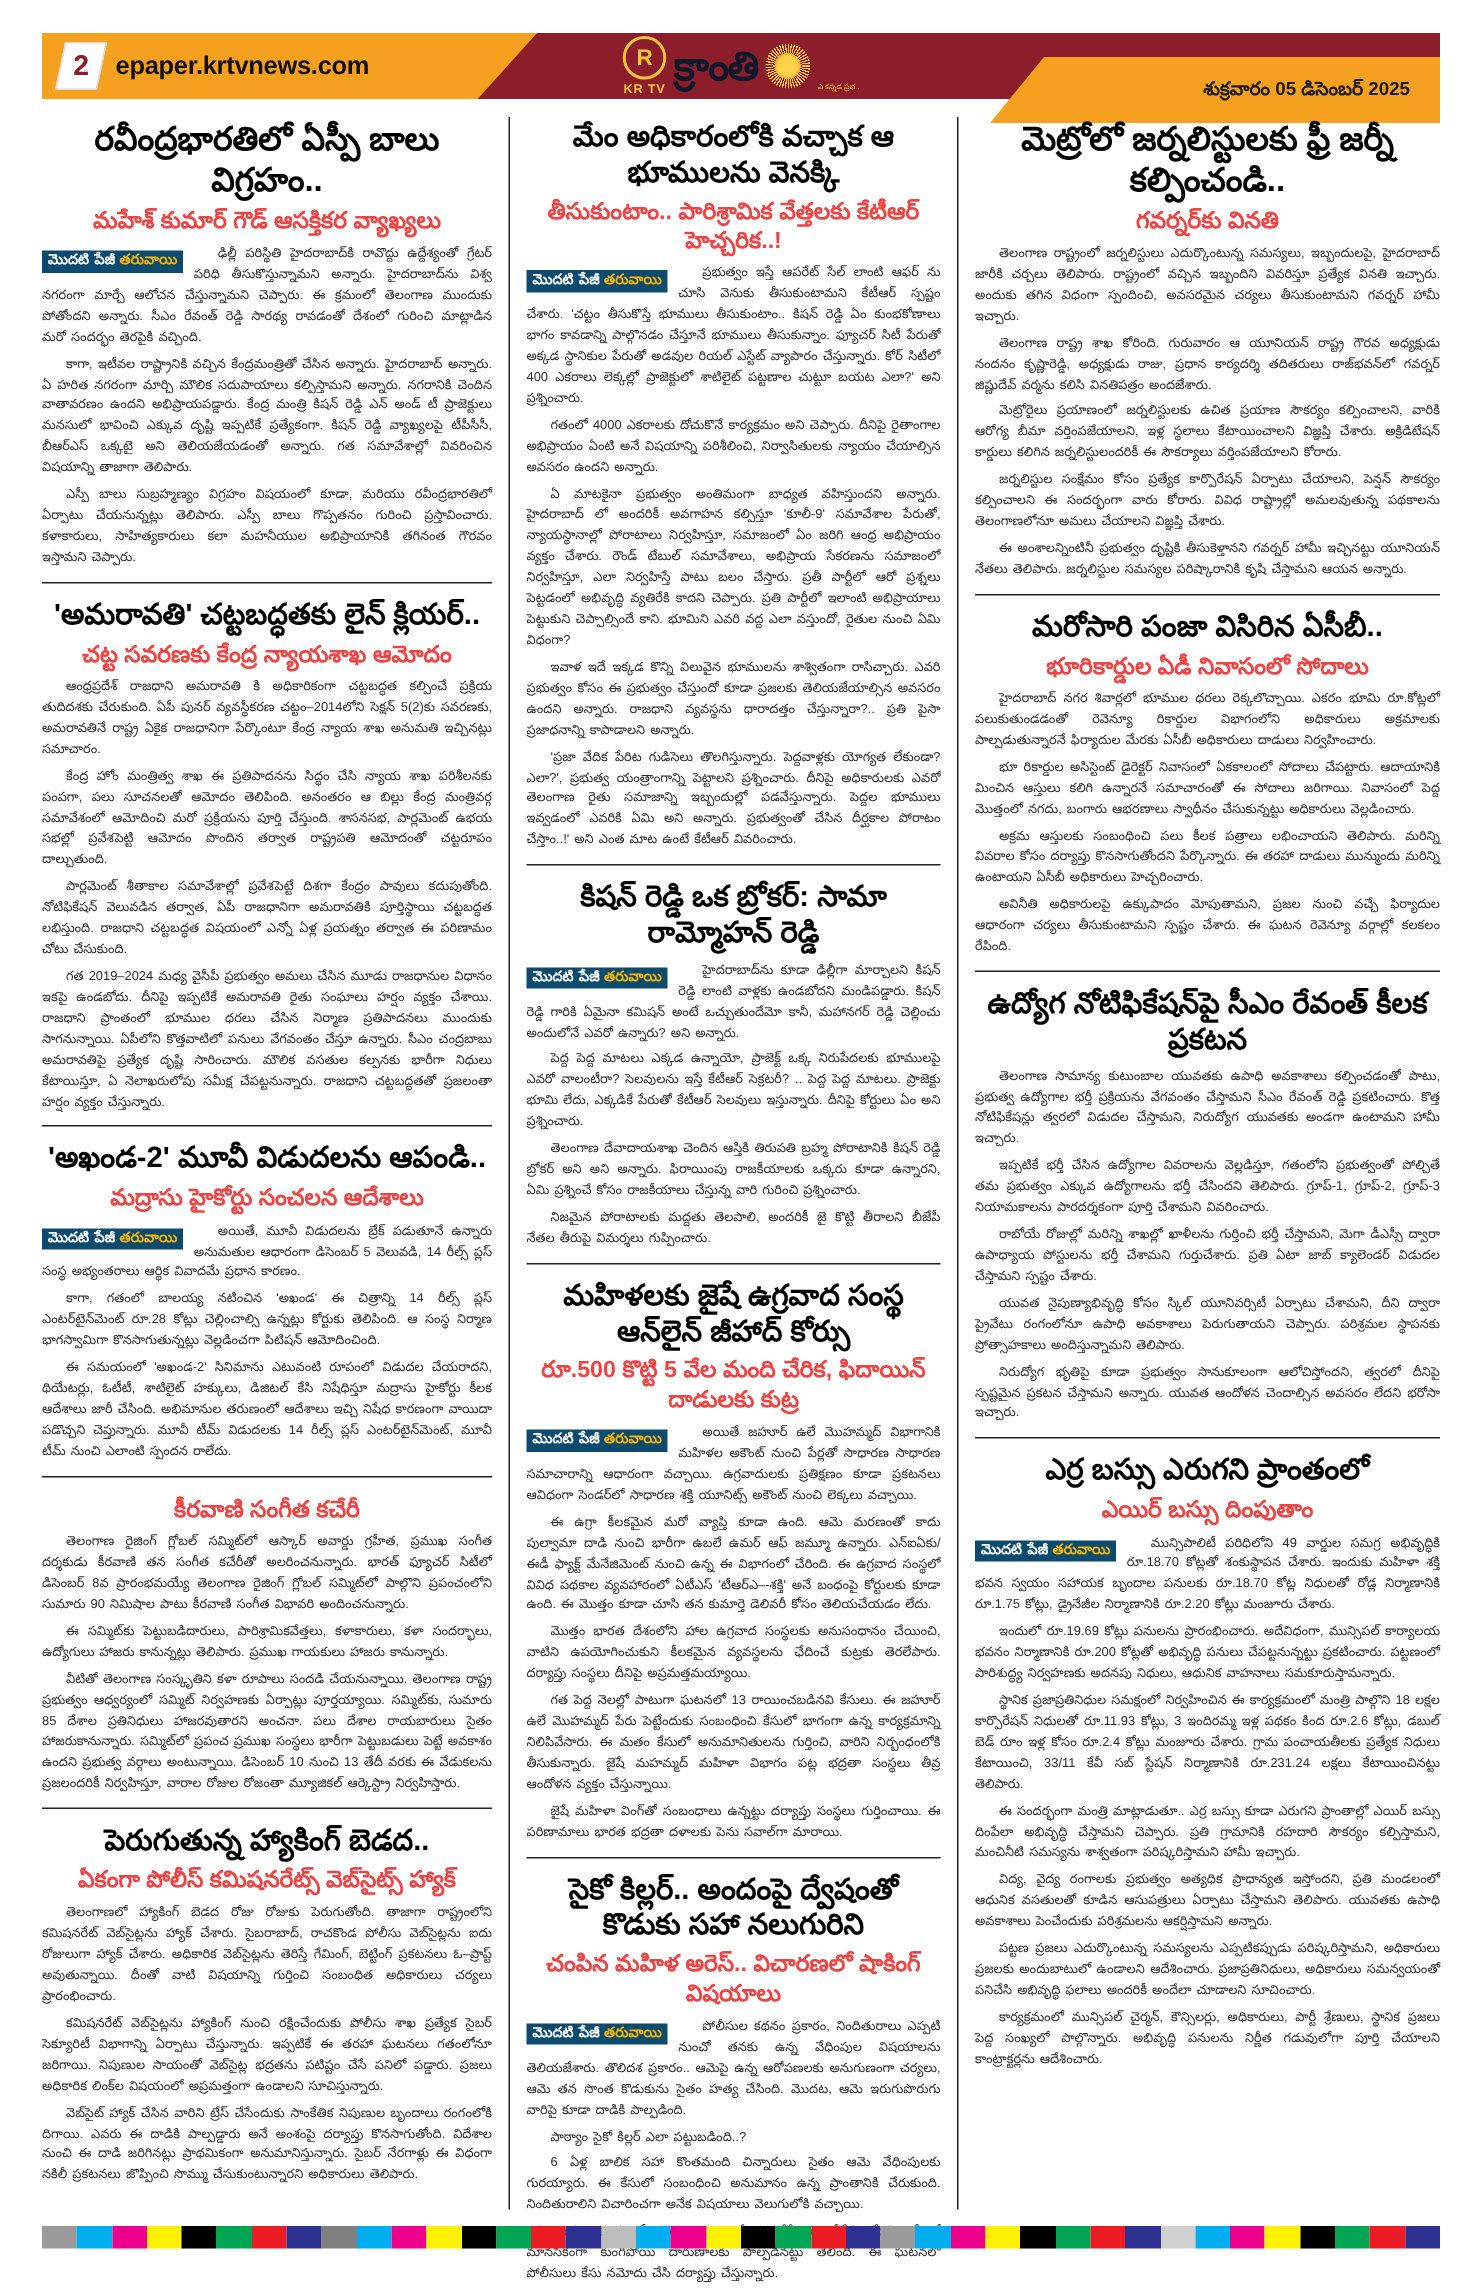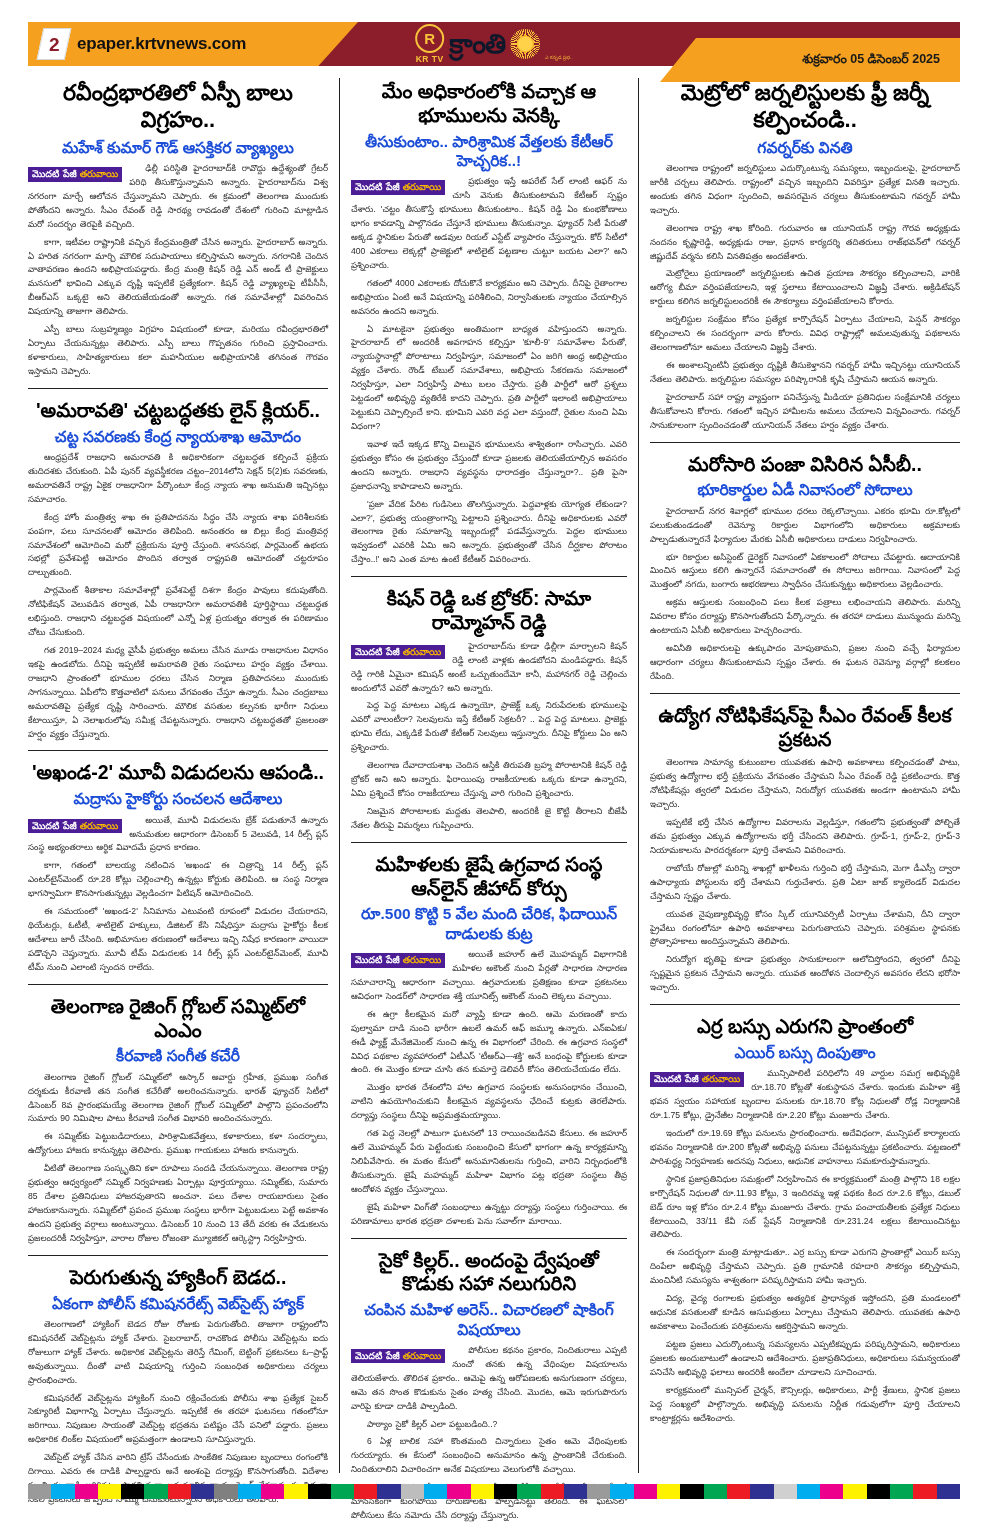--- a/index.html
+++ b/index.html
@@ -37,25 +37,25 @@
   .sheet{position:absolute;left:28px;top:78px;width:932px;height:1395px;display:flex;}
   .col{position:relative;height:100%;box-sizing:border-box;}
   .col.c1{width:311px;padding-right:11px;}
   .col.c2{width:300px;padding:0 11px;border-left:1px solid #222;border-right:1px solid #222;}
   .col.c3{width:321px;padding-left:11px;}
 
   .story{margin-bottom:9px;}
   .story + .story{border-top:1px solid #222;padding-top:8px;}
 
   h1.hl{font-size:19.5px;line-height:1.22;font-weight:bold;color:#000;margin:2px 0 0;text-align:center;}
-  h2.sub{font-size:15.5px;line-height:1.25;font-weight:bold;color:#1d4ed8;margin:4px 0 0;text-align:center;}
+  h2.sub{font-size:15.5px;line-height:1.25;font-weight:bold;color:#ef4444;margin:4px 0 0;text-align:center;}
   h1.hl.big{font-size:22px;}
 
   .contbadge{display:inline-block;float:left;margin:5px 7px 2px 0;padding:2px 4px 3px;
-             background:#4c1d95;line-height:1;white-space:nowrap;}
+             background:#0c4a6e;line-height:1;white-space:nowrap;}
   .contbadge .w{color:#fff;font-size:9.5px;font-weight:bold;}
   .contbadge .y{color:#f7b500;font-size:9.5px;font-weight:bold;margin-left:3px;}
 
   .body-text{font-size:8.6px;line-height:1.62;color:#2b2b2b;text-align:justify;
              margin-top:5px;word-spacing:1px;}
   .body-text p{margin:0 0 4px;text-indent:16px;}
 
   
   .regbar{position:absolute;left:28px;bottom:26px;width:932px;height:15px;display:flex;}
   .regbar i{display:block;height:100%;flex:1 1 auto;}
@@ -116,21 +116,20 @@
           <h1 class="hl hl">'అఖండ-2' మూవీ విడుదలను ఆపండి..</h1>
           <h2 class="sub">మద్రాసు హైకోర్టు సంచలన ఆదేశాలు</h2>
           <div class="body-text">
             <span class="contbadge"><span class="w">మొదటి పేజీ</span><span class="y">తరువాయి</span></span>
             <p>అయితే, మూవీ విడుదలను బ్రేక్ పడుతూనే ఉన్నారు అనుమతుల ఆధారంగా డిసెంబర్ 5 వెలువడి, 14 రీల్స్ ప్లస్ సంస్థ అభ్యంతరాలు ఆర్థిక వివాదమే ప్రధాన కారణం.</p>
             <p>కాగా, గతంలో బాలయ్య నటించిన 'అఖండ' ఈ చిత్రాన్ని 14 రీల్స్ ప్లస్ ఎంటర్‌టైన్‌మెంట్ రూ.28 కోట్లు చెల్లించాల్సి ఉన్నట్లు కోర్టుకు తెలిపింది. ఆ సంస్థ నిర్మాణ భాగస్వామిగా కొనసాగుతున్నట్లు వెల్లడించగా పిటిషన్ ఆమోదించింది.</p>
             <p>ఈ సమయంలో 'అఖండ-2' సినిమాను ఎటువంటి రూపంలో విడుదల చేయరాదని, థియేటర్లు, ఓటీటీ, శాటిలైట్ హక్కులు, డిజిటల్ కేసి నిషేధిస్తూ మద్రాసు హైకోర్టు కీలక ఆదేశాలు జారీ చేసింది. అభిమానుల తరుణంలో ఆదేశాలు ఇచ్చి నిషేధ కారణంగా వాయిదా పడొచ్చని చెప్తున్నారు. మూవీ టీమ్ విడుదలకు 14 రీల్స్ ప్లస్ ఎంటర్‌టైన్‌మెంట్, మూవీ టీమ్ నుంచి ఎలాంటి స్పందన రాలేదు.</p>
           </div>
         </article>
         <article class="story">
-          <h1 class="hl hl">తెలంగాణ రైజింగ్ గ్లోబల్ సమ్మిట్‌లో ఎంఎం</h1>
           <h2 class="sub">కీరవాణి సంగీత కచేరీ</h2>
           <div class="body-text">
             <p>తెలంగాణ రైజింగ్ గ్లోబల్ సమ్మిట్‌లో ఆస్కార్ అవార్డు గ్రహీత, ప్రముఖ సంగీత దర్శకుడు కీరవాణి తన సంగీత కచేరీతో అలరించనున్నారు. భారత్ ఫ్యూచర్ సిటీలో డిసెంబర్ 8వ ప్రారంభమయ్యే తెలంగాణ రైజింగ్ గ్లోబల్ సమ్మిట్‌లో పాల్గొని ప్రపంచంలోని సుమారు 90 నిమిషాల పాటు కీరవాణి సంగీత విభావరి అందించనున్నారు.</p>
             <p>ఈ సమ్మిట్‌కు పెట్టుబడిదారులు, పారిశ్రామికవేత్తలు, కళాకారులు, కళా సందర్భాలు, ఉద్యోగులు హాజరు కానున్నట్లు తెలిపారు. ప్రముఖ గాయకులు హాజరు కానున్నారు.</p>
             <p>వీటితో తెలంగాణ సంస్కృతిని కళా రూపాలు సందడి చేయనున్నాయి. తెలంగాణ రాష్ట్ర ప్రభుత్వం ఆధ్వర్యంలో సమ్మిట్ నిర్వహణకు ఏర్పాట్లు పూర్తయ్యాయి. సమ్మిట్‌కు, సుమారు 85 దేశాల ప్రతినిధులు హాజరవుతారని అంచనా. పలు దేశాల రాయబారులు సైతం హాజరుకానున్నారు. సమ్మిట్‌లో ప్రపంచ ప్రముఖ సంస్థలు భారీగా పెట్టుబడులు పెట్టే అవకాశం ఉందని ప్రభుత్వ వర్గాలు అంటున్నాయి. డిసెంబర్ 10 నుంచి 13 తేదీ వరకు ఈ వేడుకలను ప్రజలందరికీ నిర్వహిస్తూ, వారాల రోజుల రోజంతా మ్యూజికల్ ఆర్కెస్ట్రా నిర్వహిస్తారు.</p>
           </div>
         </article>
         <article class="story">
           <h1 class="hl hl">పెరుగుతున్న హ్యాకింగ్ బెడద..</h1>
           <h2 class="sub">ఏకంగా పోలీస్ కమిషనరేట్స్ వెబ్‌సైట్స్ హ్యాక్</h2>
@@ -192,21 +191,20 @@
     <div class="col c3">
         <article class="story">
           <h1 class="hl big">మెట్రోలో జర్నలిస్టులకు ఫ్రీ జర్నీ కల్పించండి..</h1>
           <h2 class="sub">గవర్నర్‌కు వినతి</h2>
           <div class="body-text">
             <p>తెలంగాణ రాష్ట్రంలో జర్నలిస్టులు ఎదుర్కొంటున్న సమస్యలు, ఇబ్బందులపై, హైదరాబాద్ జారీకి చర్చలు తెలిపారు. రాష్ట్రంలో వచ్చిన ఇబ్బందిని వివరిస్తూ ప్రత్యేక వినతి ఇచ్చారు. అందుకు తగిన విధంగా స్పందించి, అవసరమైన చర్యలు తీసుకుంటామని గవర్నర్ హామీ ఇచ్చారు.</p>
             <p>తెలంగాణ రాష్ట్ర శాఖ కోరింది. గురువారం ఆ యూనియన్ రాష్ట్ర గౌరవ అధ్యక్షుడు నందనం కృష్ణారెడ్డి, అధ్యక్షుడు రాజు, ప్రధాన కార్యదర్శి తదితరులు రాజ్‌భవన్‌లో గవర్నర్ జిష్ణుదేవ్ వర్మను కలిసి వినతిపత్రం అందజేశారు.</p>
             <p>మెట్రోరైలు ప్రయాణంలో జర్నలిస్టులకు ఉచిత ప్రయాణ సౌకర్యం కల్పించాలని, వారికి ఆరోగ్య బీమా వర్తింపజేయాలని, ఇళ్ల స్థలాలు కేటాయించాలని విజ్ఞప్తి చేశారు. అక్రిడిటేషన్ కార్డులు కలిగిన జర్నలిస్టులందరికీ ఈ సౌకర్యాలు వర్తింపజేయాలని కోరారు.</p>
             <p>జర్నలిస్టుల సంక్షేమం కోసం ప్రత్యేక కార్పొరేషన్ ఏర్పాటు చేయాలని, పెన్షన్ సౌకర్యం కల్పించాలని ఈ సందర్భంగా వారు కోరారు. వివిధ రాష్ట్రాల్లో అమలవుతున్న పథకాలను తెలంగాణలోనూ అమలు చేయాలని విజ్ఞప్తి చేశారు.</p>
             <p>ఈ అంశాలన్నింటినీ ప్రభుత్వం దృష్టికి తీసుకెళ్తానని గవర్నర్ హామీ ఇచ్చినట్టు యూనియన్ నేతలు తెలిపారు. జర్నలిస్టుల సమస్యల పరిష్కారానికి కృషి చేస్తామని ఆయన అన్నారు.</p>
-            <p>హైదరాబాద్ సహా రాష్ట్ర వ్యాప్తంగా పనిచేస్తున్న మీడియా ప్రతినిధుల సంక్షేమానికి చర్యలు తీసుకోవాలని కోరారు. గతంలో ఇచ్చిన హామీలను అమలు చేయాలని విన్నవించారు. గవర్నర్ సానుకూలంగా స్పందించడంతో యూనియన్ నేతలు హర్షం వ్యక్తం చేశారు.</p>
           </div>
         </article>
         <article class="story">
           <h1 class="hl hl">మరోసారి పంజా విసిరిన ఏసీబీ..</h1>
           <h2 class="sub">భూరికార్డుల ఏడీ నివాసంలో సోదాలు</h2>
           <div class="body-text">
             <p>హైదరాబాద్ నగర శివార్లలో భూముల ధరలు రెక్కలొచ్చాయి. ఎకరం భూమి రూ.కోట్లలో పలుకుతుండడంతో రెవెన్యూ రికార్డుల విభాగంలోని అధికారులు అక్రమాలకు పాల్పడుతున్నారనే ఫిర్యాదుల మేరకు ఏసీబీ అధికారులు దాడులు నిర్వహించారు.</p>
             <p>భూ రికార్డుల అసిస్టెంట్ డైరెక్టర్ నివాసంలో ఏకకాలంలో సోదాలు చేపట్టారు. ఆదాయానికి మించిన ఆస్తులు కలిగి ఉన్నారనే సమాచారంతో ఈ సోదాలు జరిగాయి. నివాసంలో పెద్ద మొత్తంలో నగదు, బంగారు ఆభరణాలు స్వాధీనం చేసుకున్నట్టు అధికారులు వెల్లడించారు.</p>
             <p>అక్రమ ఆస్తులకు సంబంధించి పలు కీలక పత్రాలు లభించాయని తెలిపారు. మరిన్ని వివరాల కోసం దర్యాప్తు కొనసాగుతోందని పేర్కొన్నారు. ఈ తరహా దాడులు మున్ముందు మరిన్ని ఉంటాయని ఏసీబీ అధికారులు హెచ్చరించారు.</p>
             <p>అవినీతి అధికారులపై ఉక్కుపాదం మోపుతామని, ప్రజల నుంచి వచ్చే ఫిర్యాదుల ఆధారంగా చర్యలు తీసుకుంటామని స్పష్టం చేశారు. ఈ ఘటన రెవెన్యూ వర్గాల్లో కలకలం రేపింది.</p>

